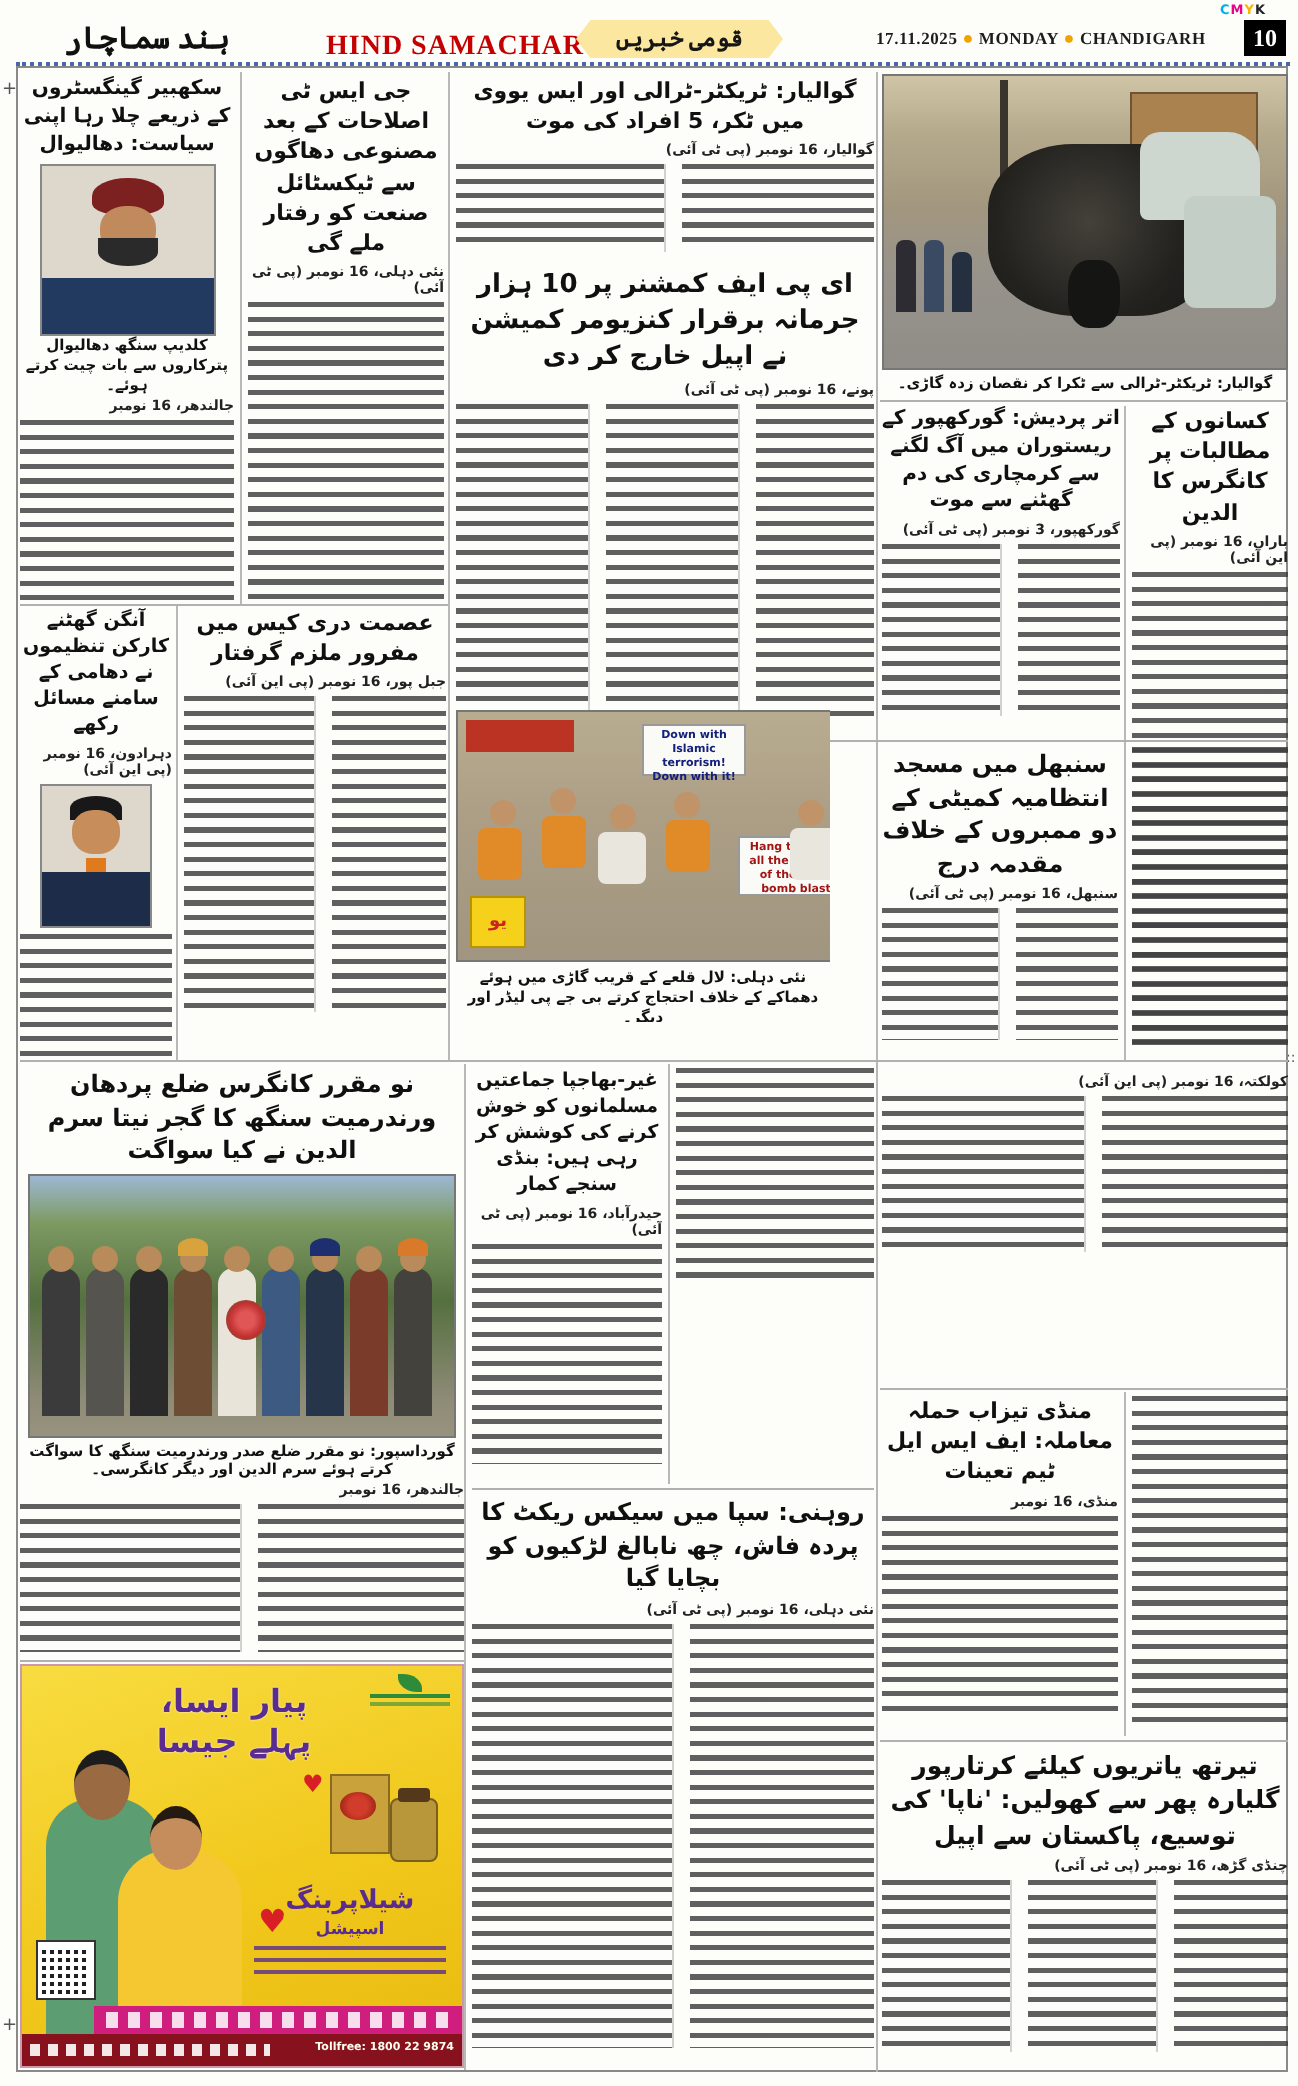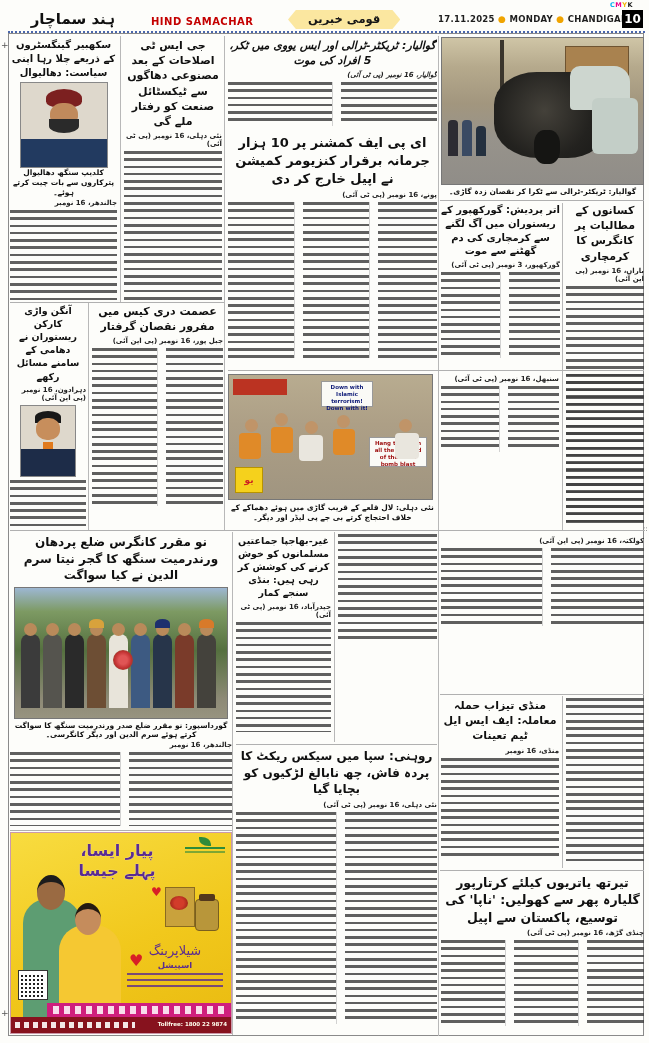--- a/index.html
+++ b/index.html
@@ -18,23 +18,23 @@
   .story{position:absolute;overflow:hidden;box-sizing:border-box;}
   .hl{font-weight:bold;color:#101010;text-align:center;direction:rtl;line-height:1.38;margin-bottom:3px;}
   .dateline{font-size:7px;font-weight:bold;direction:rtl;text-align:right;color:#222;margin:1px 0 3px 0;}
   .caption{font-size:7.5px;font-weight:bold;direction:rtl;text-align:center;color:#111;line-height:1.3;}
   .tx{background-image:repeating-linear-gradient(to bottom,#3d3d3d 0px,#3d3d3d 2.6px,transparent 2.6px,transparent 7.3px);opacity:.82;}
   .cols{display:flex;gap:8px;direction:rtl;}
   .cols>div{flex:1;}
   .cols>div+div{border-right:1px solid #c9c9c9;padding-right:7px;}
   .photo{position:relative;border:1px solid #777;box-sizing:border-box;overflow:hidden;}
   
-  .hdr{position:absolute;left:8px;top:10px;width:637px;height:22px;}
+  .hdr{position:absolute;left:8px;top:10px;width:637px;height:22px;font-family:Liberation Serif, serif;}
   .brand-ur{position:absolute;right:596px;top:0;left:12px;font-size:15px;font-weight:bold;direction:rtl;color:#101010;letter-spacing:-1px;width:95px;}
-  .brand-en{position:absolute;left:115px;top:6px;color:#c40000;font-weight:bold;font-size:10px;letter-spacing:.5px;padding-left:28px;}
+  .brand-en{position:absolute;left:127px;top:6px;color:#c40000;font-weight:bold;font-size:14px;letter-spacing:.5px;padding-left:28px;}
   .badge{position:absolute;left:280px;top:0px;background:#fbe7a0;padding:2px 20px 3px 20px;font-size:11.5px;font-weight:bold;direction:rtl;clip-path:polygon(7% 0,93% 0,100% 50%,93% 100%,7% 100%,0 50%);}
   .dateline-row{position:absolute;left:430px;top:4px;font-size:8.5px;font-weight:bold;color:#1d1d1d;letter-spacing:.3px;}
   .dot{color:#f0a400;font-size:9px;}
   .pagebox{position:absolute;left:614px;top:0px;width:21px;height:18px;background:#000;color:#fff;font-weight:bold;font-size:12px;text-align:center;line-height:18px;}
   .cmyk{position:absolute;left:610px;top:1px;font-size:6.5px;font-weight:bold;letter-spacing:.5px;}
   .cmyk .c{color:#00aeef}.cmyk .m{color:#ec008c}.cmyk .y{color:#f4b400}.cmyk .k{color:#222}
   .regmark{position:absolute;color:#555;font-size:9px;}
   
   .crash{background:linear-gradient(180deg,#cfc5a6 0%,#b5a98c 20%,#a2967e 45%,#97938b 68%,#908d88 100%);}
   .crash .truck{position:absolute;right:14px;top:8px;width:62px;height:48px;background:#a9824f;border:1px solid #6e5432;}
@@ -79,21 +79,21 @@
   .ad .heart{position:absolute;color:#d81f26;font-size:12px;}
   .ad .man{position:absolute;left:12px;top:66px;width:58px;height:120px;background:#5d9d72;border-radius:24px 24px 0 0;}
   .ad .man .h{position:absolute;left:14px;top:-24px;width:28px;height:28px;border-radius:50%;background:#9a6a42;border-top:7px solid #1c1c1c;}
   .ad .woman{position:absolute;left:48px;top:92px;width:62px;height:96px;background:#f3c depth;}
   .ad .woman{background:#f5c832;border-radius:26px 26px 0 0;}
   .ad .woman .h{position:absolute;left:16px;top:-22px;width:26px;height:26px;border-radius:50%;background:#c58c5c;border-top:6px solid #241a12;}
   .ad .box{position:absolute;right:36px;top:54px;width:28px;height:38px;background:#c9a23c;border:1px solid #8a6b20;}
   .ad .box .lbl{position:absolute;left:4px;top:8px;width:18px;height:14px;background:radial-gradient(circle,#d23c2a 40%,#8a1c10 100%);border-radius:50%;}
   .ad .jar{position:absolute;right:12px;top:66px;width:22px;height:30px;background:#b8963a;border-radius:4px;border:1px solid #7a5f1e;}
   .ad .jar:before{content:"";position:absolute;left:3px;top:-6px;width:16px;height:7px;background:#53381c;border-radius:2px;}
-  .ad .pname{position:absolute;right:8px;top:110px;width:96px;color:#5b2c8f;font-weight:normal;direction:rtl;text-align:center;font-size:13px;}
+  .ad .pname{position:absolute;right:8px;top:110px;width:96px;color:#5b2c8f;font-weight:bold;direction:rtl;text-align:center;font-size:13px;}
   .ad .ptag{position:absolute;right:8px;top:127px;width:96px;color:#5b2c8f;font-weight:bold;direction:rtl;text-align:center;font-size:8.5px;}
   .ad .plines{position:absolute;right:8px;top:140px;width:96px;height:16px;background-image:repeating-linear-gradient(to bottom,#5b2c8f 0 2px,transparent 2px 6px);opacity:.8;}
   .ad .qr{position:absolute;left:8px;bottom:34px;width:24px;height:24px;background-image:repeating-linear-gradient(0deg,#111 0 2px,#fff 2px 4px),repeating-linear-gradient(90deg,#111 0 2px,#fff 2px 4px);background-blend-mode:screen;border:2px solid #fff;outline:1px solid #333;}
   .ad .magenta{position:absolute;left:36px;right:0;bottom:16px;height:14px;background:#cf1e7d;}
   .ad .magenta .t{position:absolute;inset:3px 6px;background-image:repeating-linear-gradient(90deg,#fff 0 6px,transparent 6px 11px);opacity:.85;}
   .ad .strip{position:absolute;left:0;right:0;bottom:0;height:16px;background:#87121e;color:#fff;}
   .ad .strip .t{position:absolute;left:4px;top:5px;width:120px;height:6px;background-image:repeating-linear-gradient(90deg,#fff 0 5px,transparent 5px 9px);opacity:.9;}
   .ad .strip .tf{position:absolute;right:4px;top:4px;font-size:5.5px;font-weight:bold;color:#ffe;}
 </style>
 </head>
@@ -149,21 +149,21 @@
   <div class="dateline">جالندھر، 16 نومبر</div>
   <div class="tx" style="height:92px;"></div>
 </div>
 
 <div class="story" style="left:124px;top:38px;width:98px;height:262px;">
   <div class="hl" style="font-size:11px;">جی ایس ٹی اصلاحات کے بعد مصنوعی دھاگوں سے ٹیکسٹائل صنعت کو رفتار ملے گی</div>
   <div class="dateline">نئی دہلی، 16 نومبر (پی ٹی آئی)</div>
   <div class="tx" style="height:160px;"></div>
 </div>
 
-<div class="story" style="left:228px;top:38px;width:209px;height:92px;font-style:italic;">
+<div class="story" style="left:228px;top:38px;width:209px;height:92px;">
   <div class="hl" style="font-size:11px;">گوالیار: ٹریکٹر-ٹرالی اور ایس یووی میں ٹکر، 5 افراد کی موت</div>
   <div class="dateline">گوالیار، 16 نومبر (پی ٹی آئی)</div>
   <div class="cols" style="height:44px;">
     <div class="tx"></div>
     <div class="tx"></div>
   </div>
 </div>
 
 <div class="story" style="left:228px;top:134px;width:209px;height:236px;">
   <div class="hl" style="font-size:13px;">ای پی ایف کمشنر پر 10 ہزار جرمانہ برقرار کنزیومر کمیشن نے اپیل خارج کر دی</div>
@@ -191,67 +191,68 @@
 <div class="story" style="left:441px;top:203px;width:119px;height:165px;">
   <div class="hl" style="font-size:10px;">اتر پردیش: گورکھپور کے ریستوران میں آگ لگنے سے کرمچاری کی دم گھٹنے سے موت</div>
   <div class="dateline">گورکھپور، 3 نومبر (پی ٹی آئی)</div>
   <div class="cols" style="height:86px;">
     <div class="tx"></div>
     <div class="tx"></div>
   </div>
 </div>
 
 <div class="story" style="left:566px;top:203px;width:78px;height:327px;">
-  <div class="hl" style="font-size:11px;">کسانوں کے مطالبات پر کانگرس کا کرمچاری</div>
+  <div class="hl" style="font-size:11px;">کسانوں کے مطالبات پر کانگرس کا الدین</div>
   <div class="dateline">باراں، 16 نومبر (پی این آئی)</div>
   <div class="tx" style="height:238px;"></div>
 </div>
 
 <div class="story" style="left:10px;top:304px;width:76px;height:224px;">
-  <div class="hl" style="font-size:9.5px;">آنگن واڑی کارکن ریستوران نے دھامی کے سامنے مسائل رکھے</div>
+  <div class="hl" style="font-size:9.5px;">آنگن گھٹنے کارکن تنظیموں نے دھامی کے سامنے مسائل رکھے</div>
   <div class="dateline">دہرادون، 16 نومبر (پی این آئی)</div>
   <div class="port port2" style="width:56px;height:72px;">
     <div class="hair"></div>
     <div class="face"></div>
     <div class="scarf"></div>
     <div class="body"></div>
   </div>
   <div class="tx" style="height:64px;margin-top:3px;"></div>
 </div>
 
 <div class="story" style="left:92px;top:304px;width:131px;height:224px;">
-  <div class="hl" style="font-size:11px;">عصمت دری کیس میں مفرور نقصان گرفتار</div>
+  <div class="hl" style="font-size:11px;">عصمت دری کیس میں مفرور ملزم گرفتار</div>
   <div class="dateline">جبل پور، 16 نومبر (پی این آئی)</div>
   <div class="cols" style="height:158px;">
     <div class="tx"></div>
     <div class="tx"></div>
   </div>
 </div>
 
-<div class="story" style="left:228px;top:374px;width:209px;height:156px;">
+<div class="story" style="left:228px;top:355px;width:187px;height:156px;">
   <div class="photo protest" style="width:205px;height:126px;">
     <div class="banner"></div>
     <div class="sign" style="left:92px;top:6px;width:52px;height:26px;">Down with Islamic terrorism! Down with it!</div>
     <div class="sign red" style="left:140px;top:62px;width:58px;height:30px;">Hang till death all the accused of the Delhi bomb blast</div>
     <div class="head" style="left:16px;top:44px;"></div>
     <div class="head" style="left:46px;top:38px;"></div>
     <div class="head" style="left:76px;top:46px;"></div>
     <div class="head" style="left:108px;top:40px;"></div>
     <div class="head" style="left:170px;top:44px;"></div>
     <div class="saffron" style="left:10px;top:58px;"></div>
     <div class="saffron" style="left:42px;top:52px;"></div>
     <div class="white" style="left:70px;top:60px;"></div>
     <div class="saffron" style="left:104px;top:54px;"></div>
     <div class="white" style="left:166px;top:58px;"></div>
     <div class="logo">یو</div>
   </div>
   <div class="caption" style="margin-top:3px;">نئی دہلی: لال قلعے کے قریب گاڑی میں ہوئے دھماکے کے خلاف احتجاج کرتے بی جے پی لیڈر اور دیگر۔</div>
 </div>
 
 <div class="story" style="left:441px;top:374px;width:118px;height:154px;">
+  <div class="hl" style="font-size:12px;">سنبھل میں مسجد انتظامیہ کمیٹی کے دو ممبروں کے خلاف مقدمہ درج</div>
   <div class="dateline">سنبھل، 16 نومبر (پی ٹی آئی)</div>
   <div class="cols" style="height:66px;">
     <div class="tx"></div>
     <div class="tx"></div>
   </div>
 </div>
 <div class="story" style="left:566px;top:374px;width:78px;height:152px;">
   <div class="tx" style="height:150px;"></div>
 </div>
 

